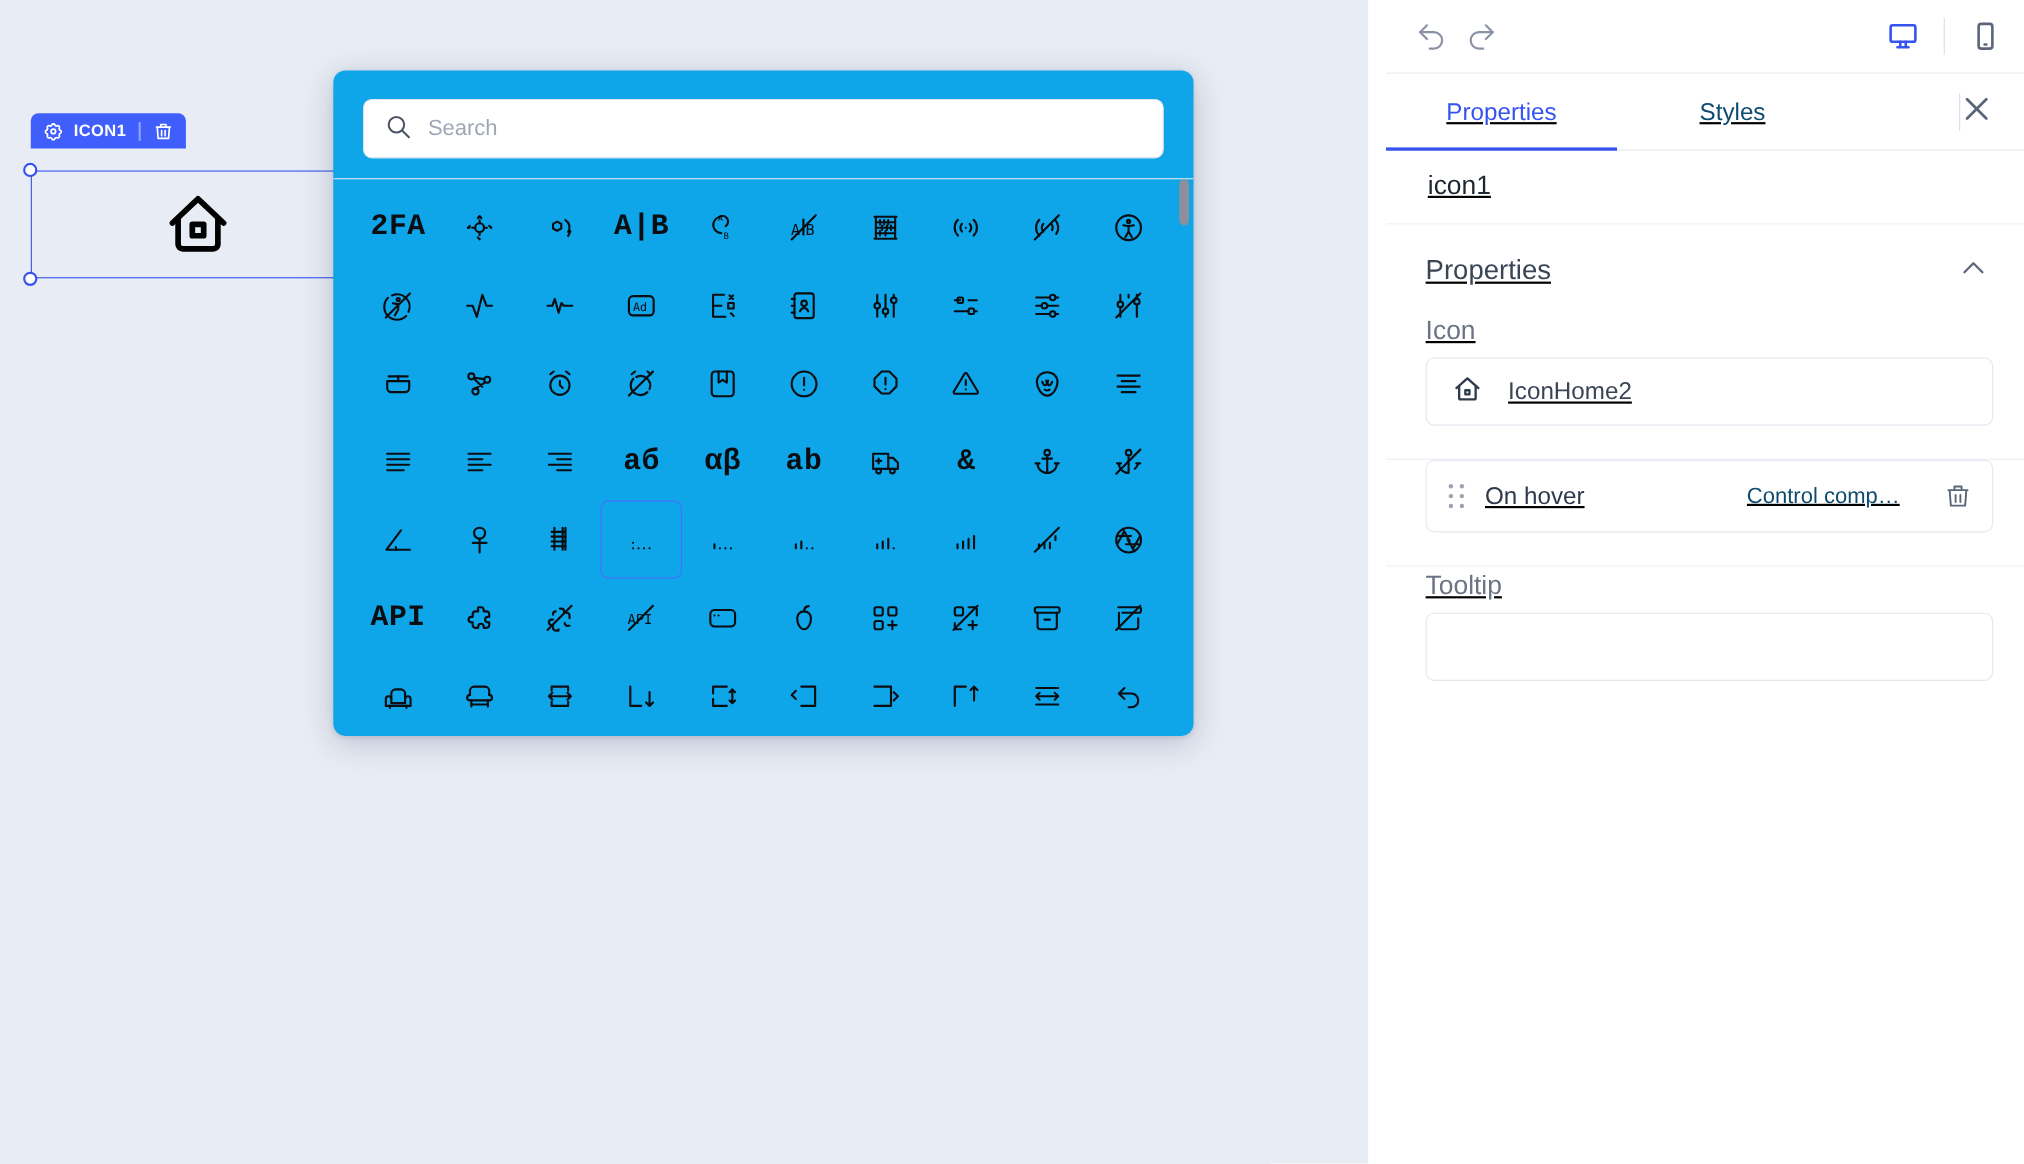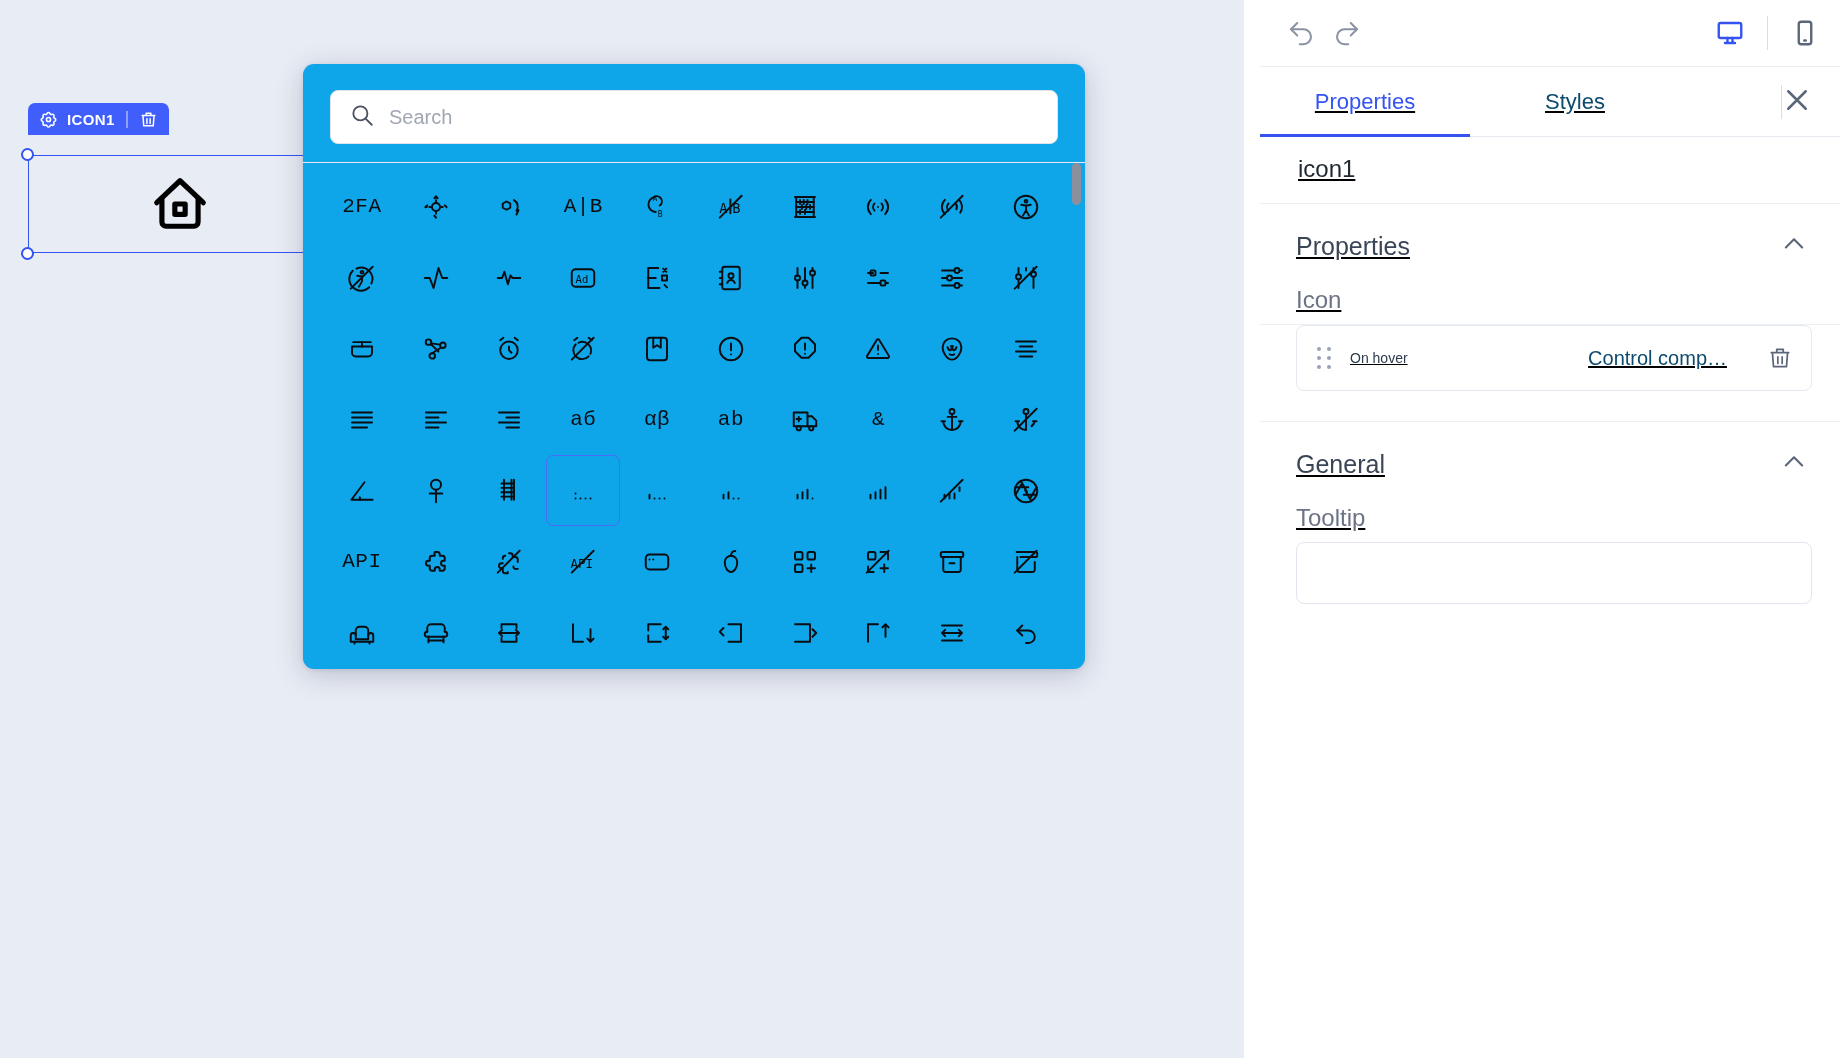--- a/index.html
+++ b/index.html
@@ -93,21 +93,21 @@
     display: flex; align-items: center; justify-content: center;
     border: 1.6px solid transparent;
     border-radius: 7px;
     cursor: pointer;
     color: #0b0d10;
   }
   .icon-cell.selected { border-color: #4a6cf7; }
   .icon-cell svg { display: block; }
   .icon-cell .txt {
     font-family: "Liberation Mono", monospace;
-    font-size: 21px; font-weight: normal; letter-spacing: .5px;
+    font-size: 27px; font-weight: bold; letter-spacing: .5px;
   }
 
   .scrollbar-track {
     position: absolute; right: 4px; top: 0; width: 9px; height: 100%;
   }
   .scrollbar-thumb {
     position: absolute; right: 0; top: 0;
     width: 9px; height: 42px; border-radius: 5px;
     background: #8b909c;
   }
@@ -184,21 +184,21 @@
   .handler-row {
     margin: 0 28px 30px 36px;
     height: 66px;
     border: 1px solid #e4e8ef; border-radius: 8px;
     display: flex; align-items: center;
     padding: 0 18px 0 20px; gap: 18px;
     background: #fff;
   }
   .drag-dots { display: grid; grid-template-columns: 5px 5px; gap: 5px; }
   .drag-dots i { width: 4px; height: 4px; background: #9aa3b5; border-radius: 50%; display: block; }
-  .handler-name { font-size: 14px; color: #2e3a4c; }
+  .handler-name { font-size: 22px; color: #2e3a4c; }
   .handler-action { font-size: 20px; color: #0c4a6e; margin-left: auto; }
   .handler-del { margin-left: 22px; color: #5b667a; cursor: pointer; display: flex; }
 
   .tooltip-input {
     margin: 0 28px 20px 36px;
     height: 62px;
     border: 1px solid #e2e6ee; border-radius: 8px;
     background: #fff;
     padding: 0 18px;
     font-size: 20px; color: #3a4556;
@@ -754,20 +754,30 @@
     <div class="section">
       <div class="section-head">
         <span class="section-title">Properties</span>
         <span class="chev">
           <svg width="28" height="28" viewBox="0 0 24 24" fill="none" stroke="#5b667a" stroke-width="1.8" stroke-linecap="round" stroke-linejoin="round">
               <path d="M5 15l7-7 7 7"></path>
             </svg>
         </span>
       </div>
       <div class="field-label">Icon</div>
+      <div class="field-box">
+        <span>
+          <svg width="30" height="30" viewBox="0 0 24 24" fill="none" stroke="#2e3a4c" stroke-width="1.7" stroke-linecap="round" stroke-linejoin="round">
+            <path d="M4 11 12 4l8 7"></path>
+            <path d="M6 10v8.2c0 .6.5 1.1 1.1 1.1h9.8c.6 0 1.1-.5 1.1-1.1V10"></path>
+            <rect x="10.5" y="12.6" width="3" height="3"></rect>
+          </svg>
+        </span>
+        <span class="field-value">IconHome2</span>
+      </div>
     </div>
 
     <div class="section">
       <div class="handler-row">
         <span class="drag-dots">
           <i></i>
             <i></i>
             <i></i>
             <i></i>
             <i></i>
@@ -777,26 +787,18 @@
         <span class="handler-action">Control comp…</span>
         <span class="handler-del">
           <svg width="26" height="26" viewBox="0 0 24 24" fill="none" stroke="#5b667a" stroke-width="1.6" stroke-linecap="round" stroke-linejoin="round">
             <path d="M4 7h16M10 11v6M14 11v6M5 7l1 13h12l1-13M9 7V4h6v3"></path>
           </svg>
         </span>
       </div>
     </div>
 
     <div class="section" style="border-bottom:none;">
-      <div class="section-head">
-        <span class="section-title">General</span>
-        <span class="chev">
-          <svg width="28" height="28" viewBox="0 0 24 24" fill="none" stroke="#5b667a" stroke-width="1.8" stroke-linecap="round" stroke-linejoin="round">
-              <path d="M5 15l7-7 7 7"></path>
-            </svg>
-        </span>
-      </div>
       <div class="field-label">Tooltip</div>
       <input class="tooltip-input" type="text" placeholder="" style="">
     </div>
 
   </div>
 </div>
 
 </body></html>

